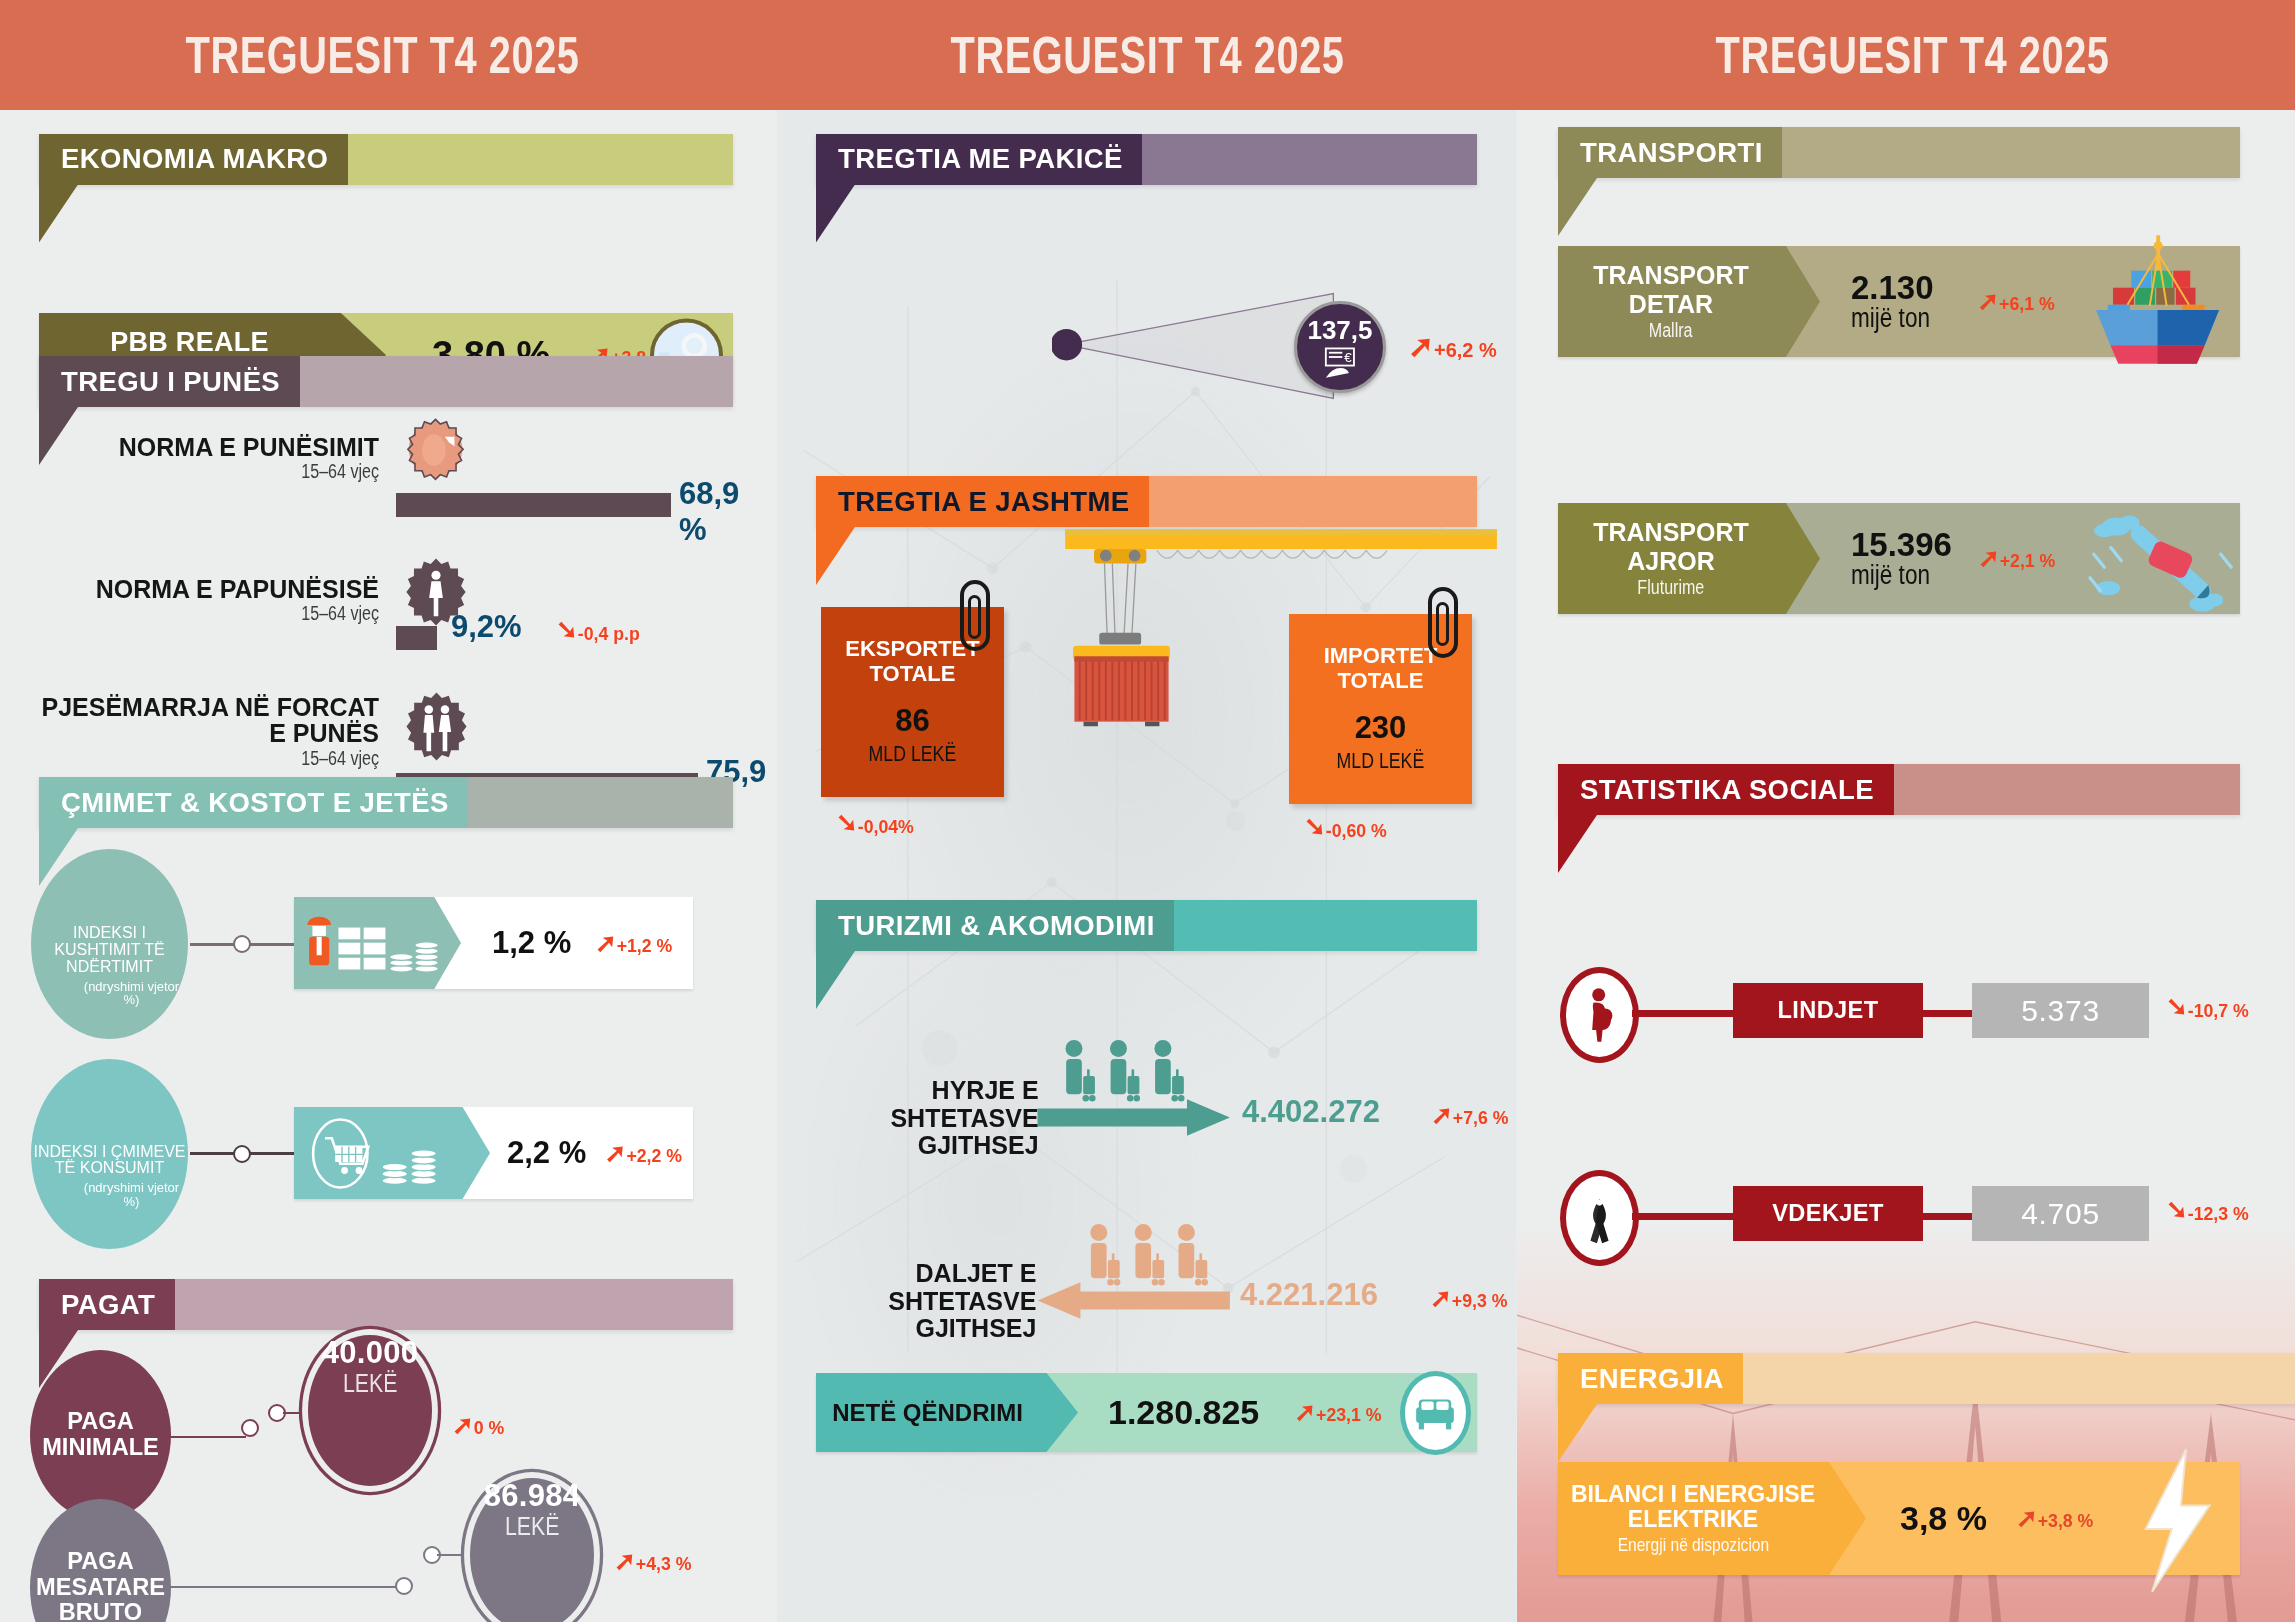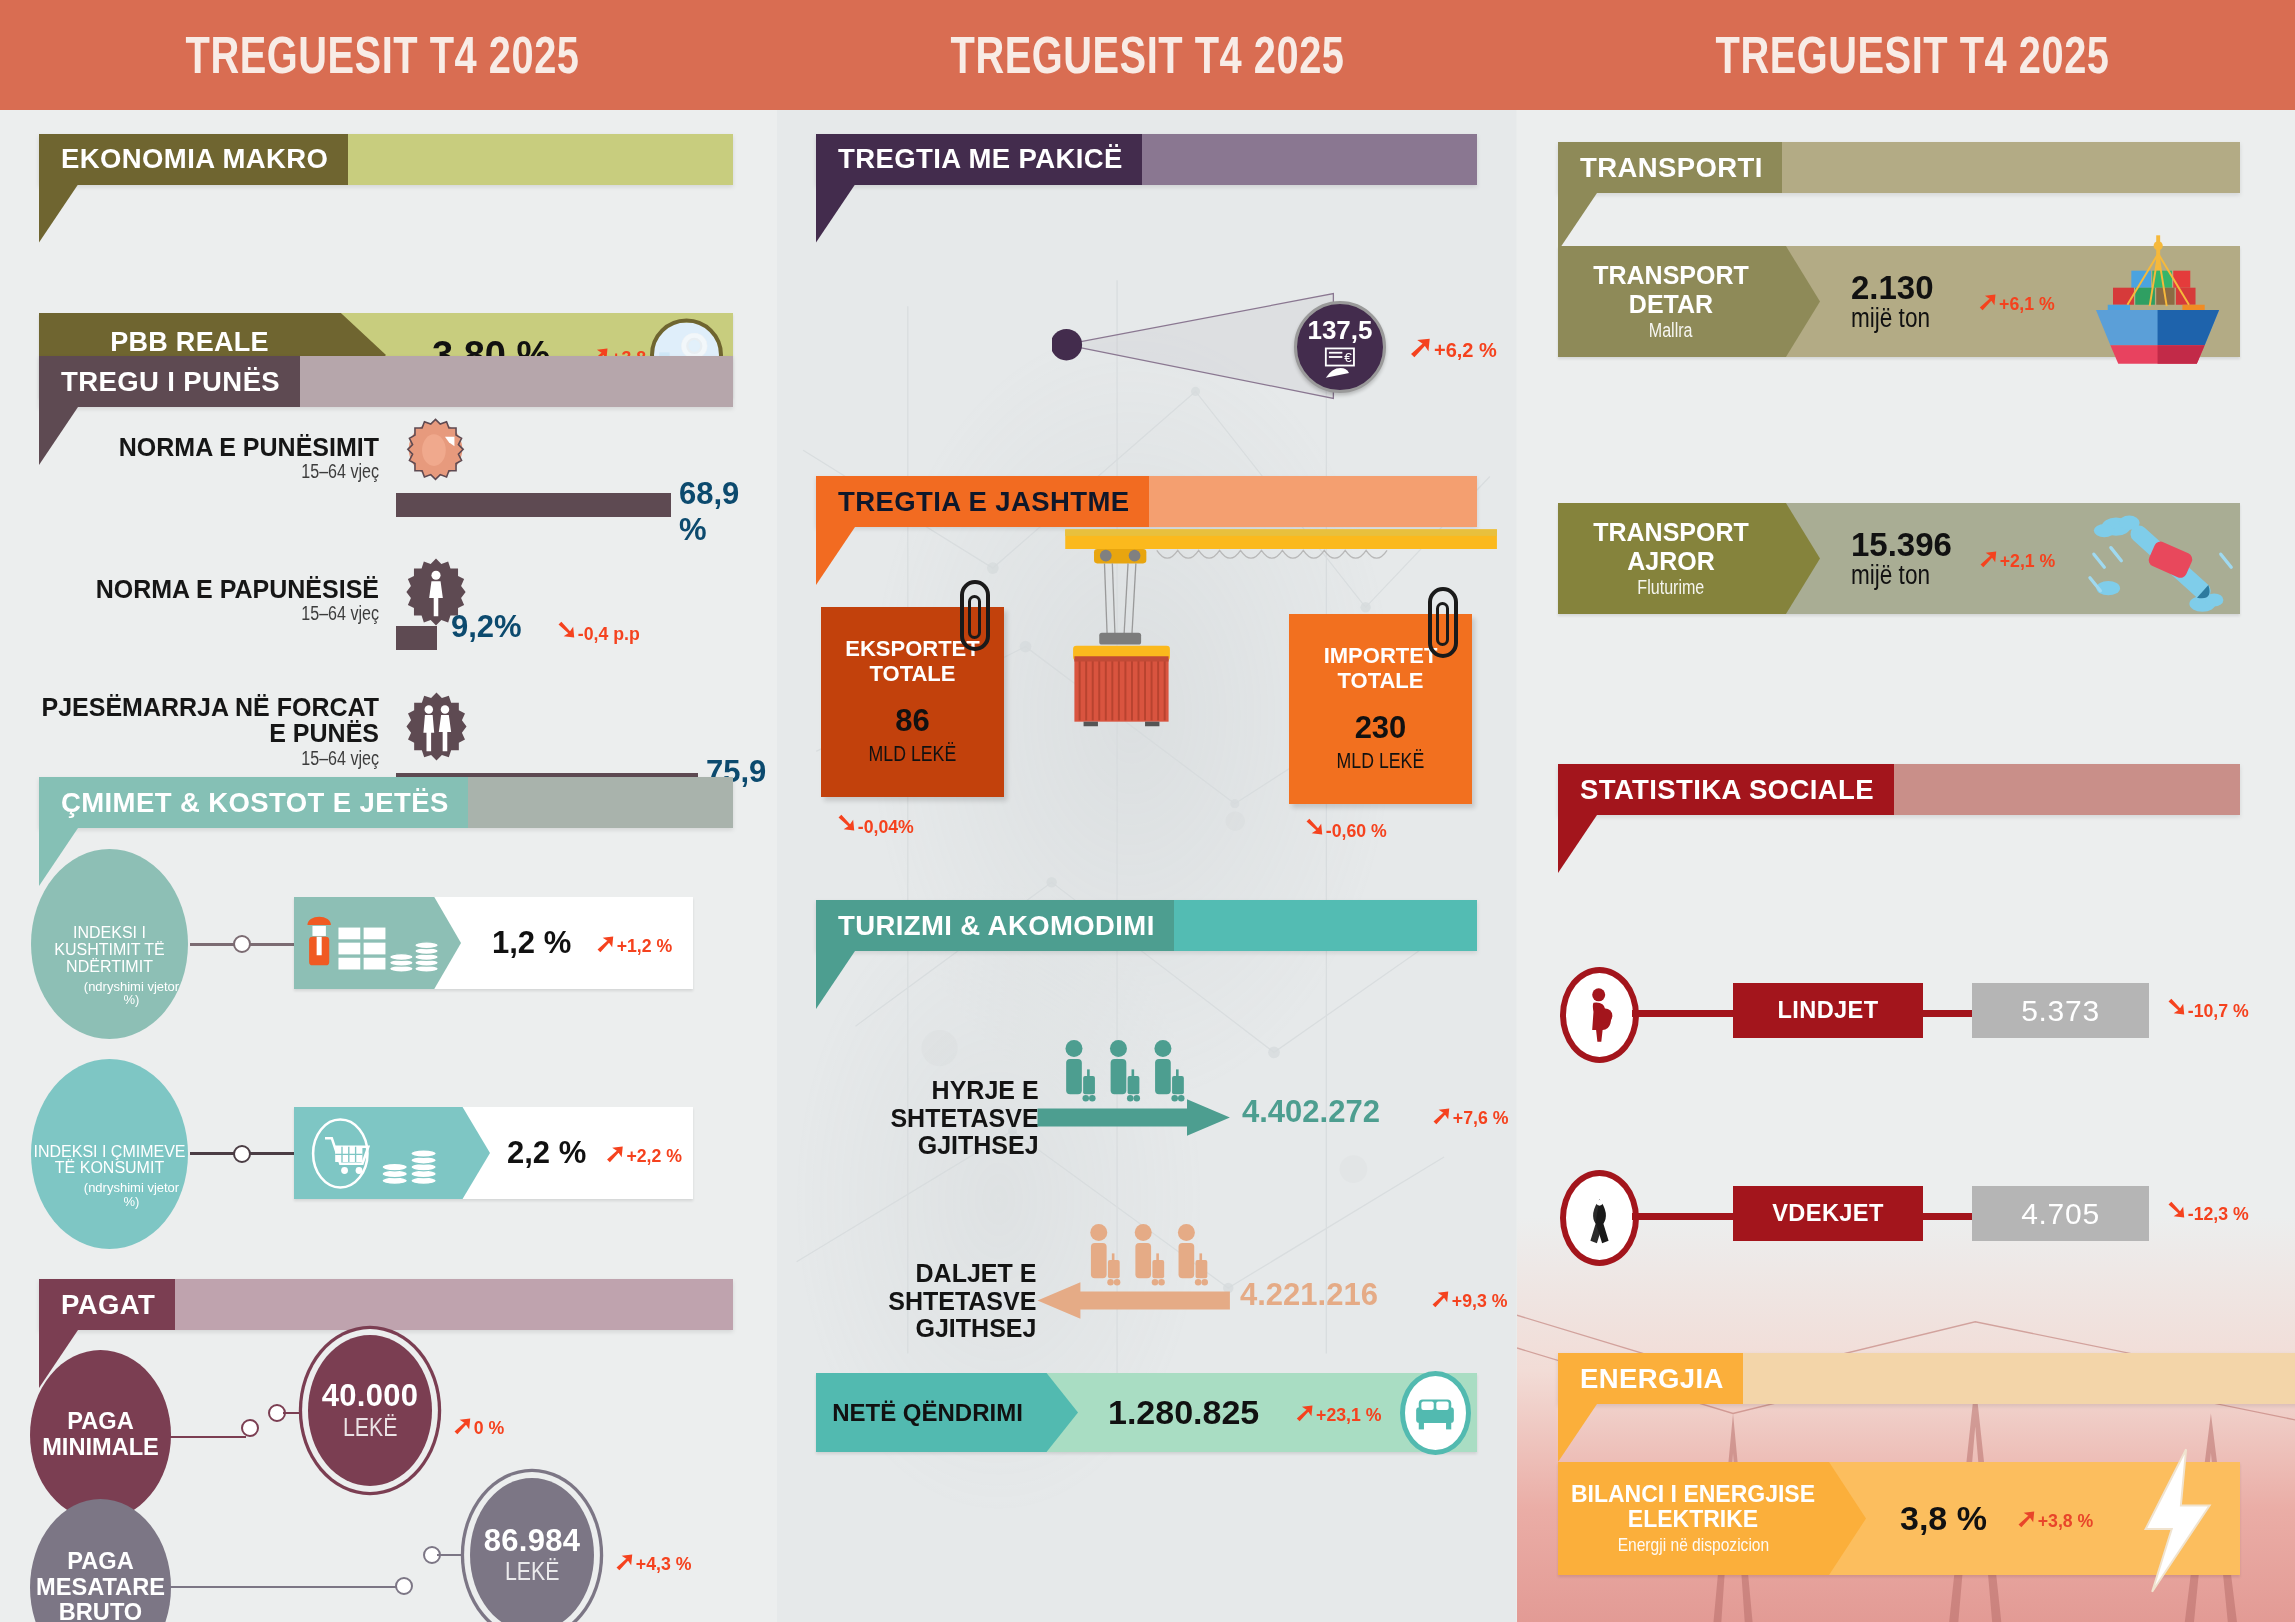--- a/index.html
+++ b/index.html
@@ -133,21 +133,21 @@
   }
 
   
   .wage-oval {
     position: absolute; border-radius: 50%;
     display: flex; flex-direction: column; align-items: center; justify-content: center;
     color: #fff; text-align: center; font-weight: 700; font-size: 23.6px; line-height: 1.1;
   }
   .wage-circle {
     position: absolute; border-radius: 50%;
-    display: flex; flex-direction: column; align-items: center; justify-content: center;
+    display: flex; flex-direction: column; align-items: center; 
     color: #fff; text-align: center;
   }
   .wage-circle .num { font-weight: 700; font-size: 31px; letter-spacing: 0.3px; }
   .wage-circle .cur { font-weight: 300; font-size: 26px; opacity: .85; margin-top: -2.6px; }
 
   
   .retail-label {
     position: absolute; left: 39px; top: 194px; width: 249px; height: 80px;
     background: #432c4d; color: #fff;
     clip-path: polygon(0 0, 86% 0, 100% 50%, 86% 100%, 0 100%);
@@ -731,21 +731,21 @@
         <line x1="300" y1="400" x2="360" y2="400"></line>
           <line x1="306" y1="480" x2="354" y2="480"></line>
         <line x1="665" y1="380" x2="735" y2="380"></line>
           <line x1="672" y1="470" x2="728" y2="470"></line>
         <line x1="1022" y1="400" x2="1098" y2="400"></line>
           <line x1="1030" y1="480" x2="1090" y2="480"></line>
       </g>
     </svg>
   </div>
 
-  <div class="sec" style="left:41px; top:32px; width:682px;">
+  <div class="sec" style="left:41px; top:17px; width:682px;">
     <div class="sec-head">
       <div class="tab" style="background:#8e8a58;">TRANSPORTI</div>
       <div class="rest" style="background:#b3ab85;"></div>
     </div>
     <div class="sec-tail" style="background:#8e8a58;"></div>
   </div>
 
   <div class="tr-row" style="top:136px; background:#b3ab85;">
     <div class="tr-lbl" style="background:#8e8a58;">
       <div class="t1">TRANSPORT DETAR</div>

